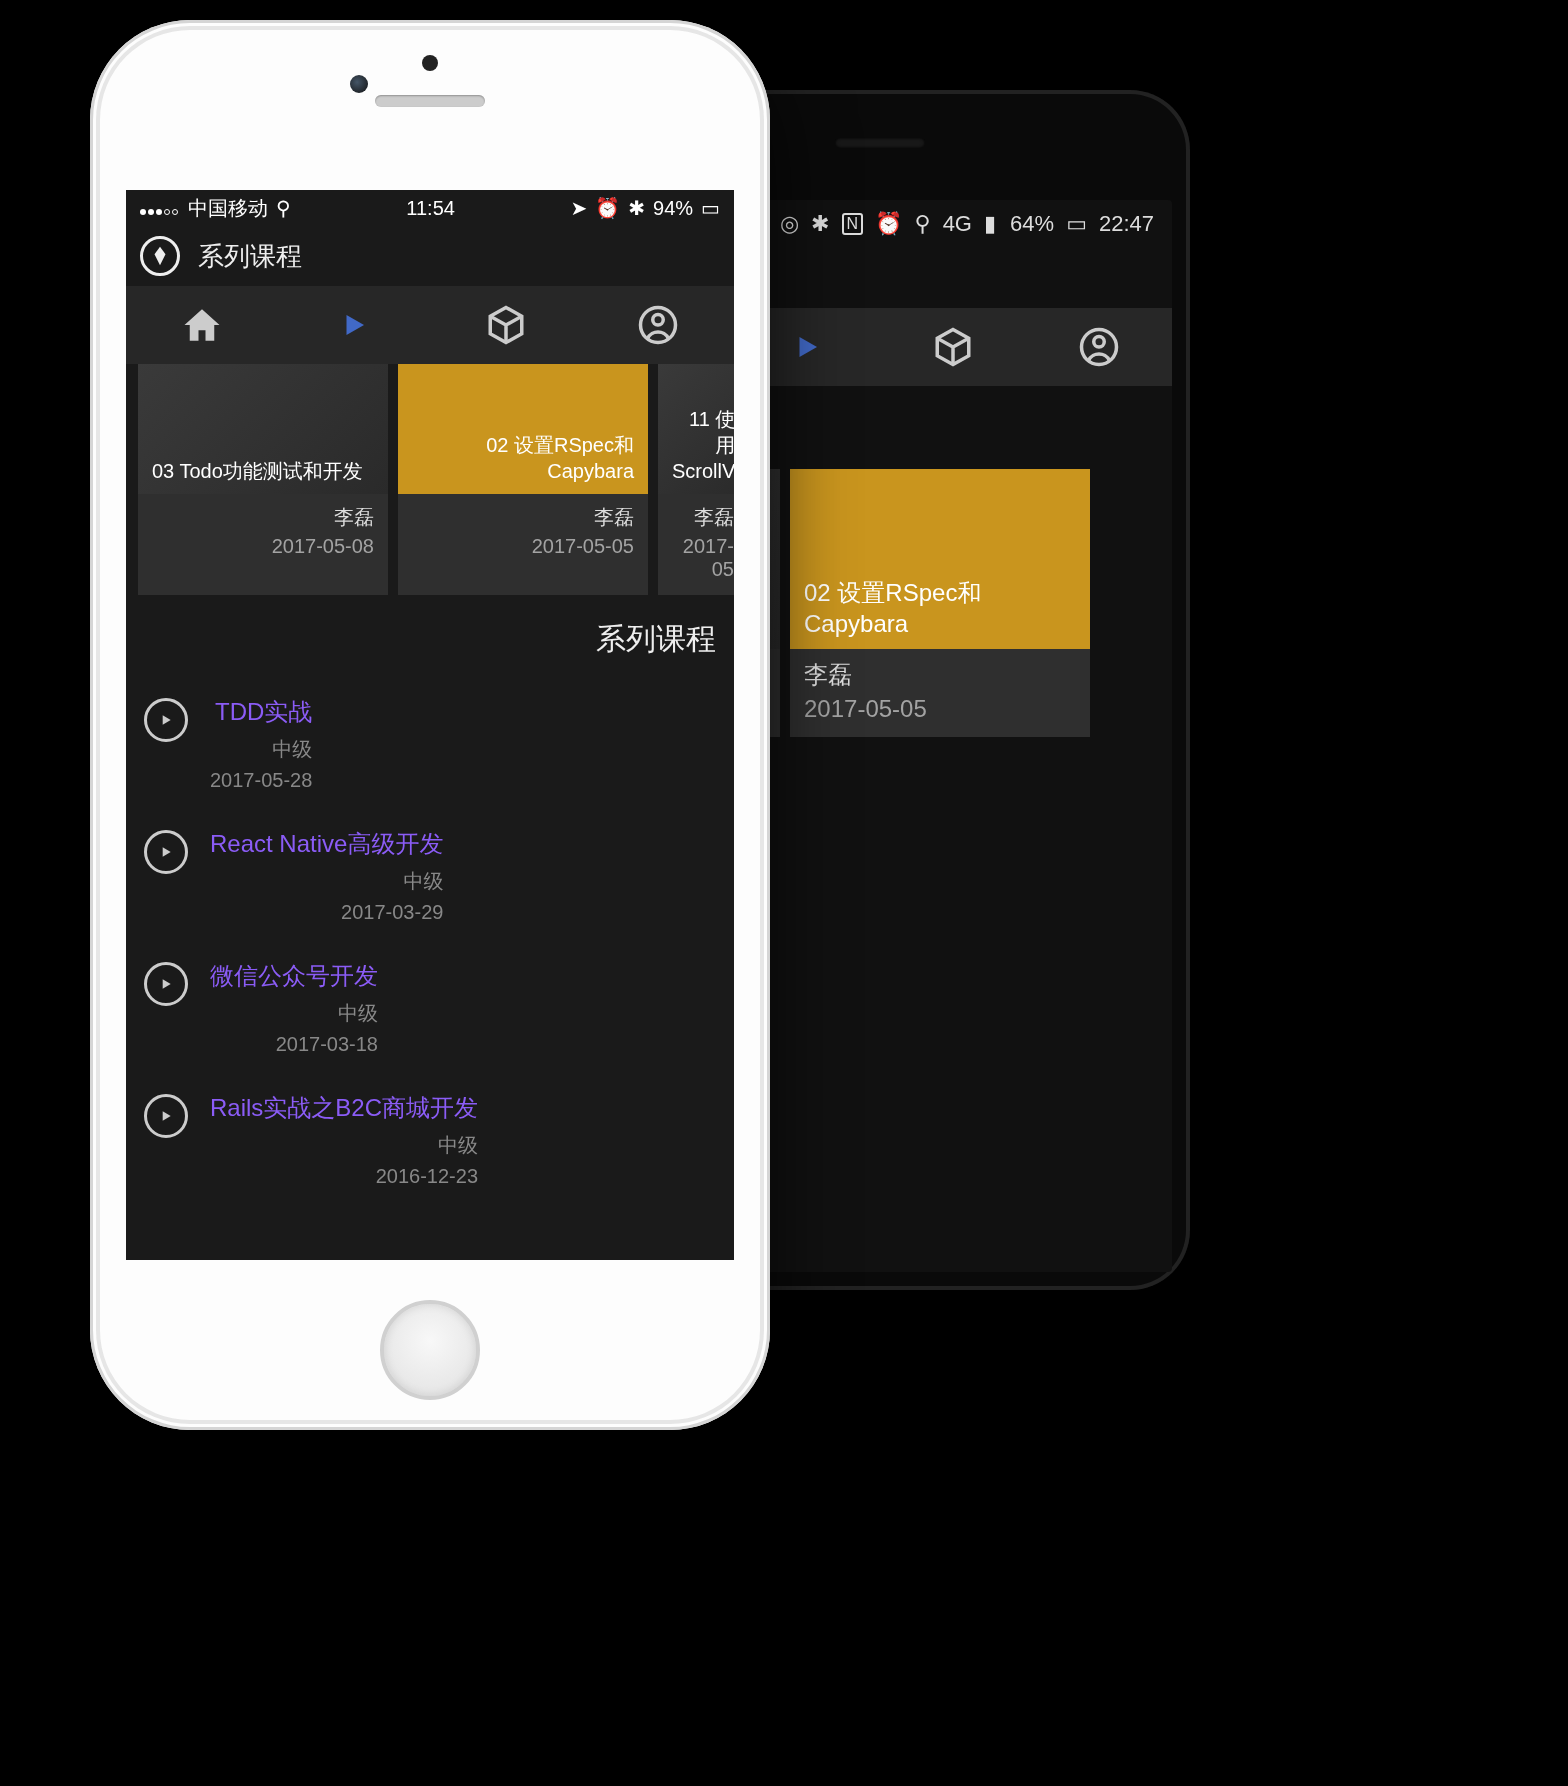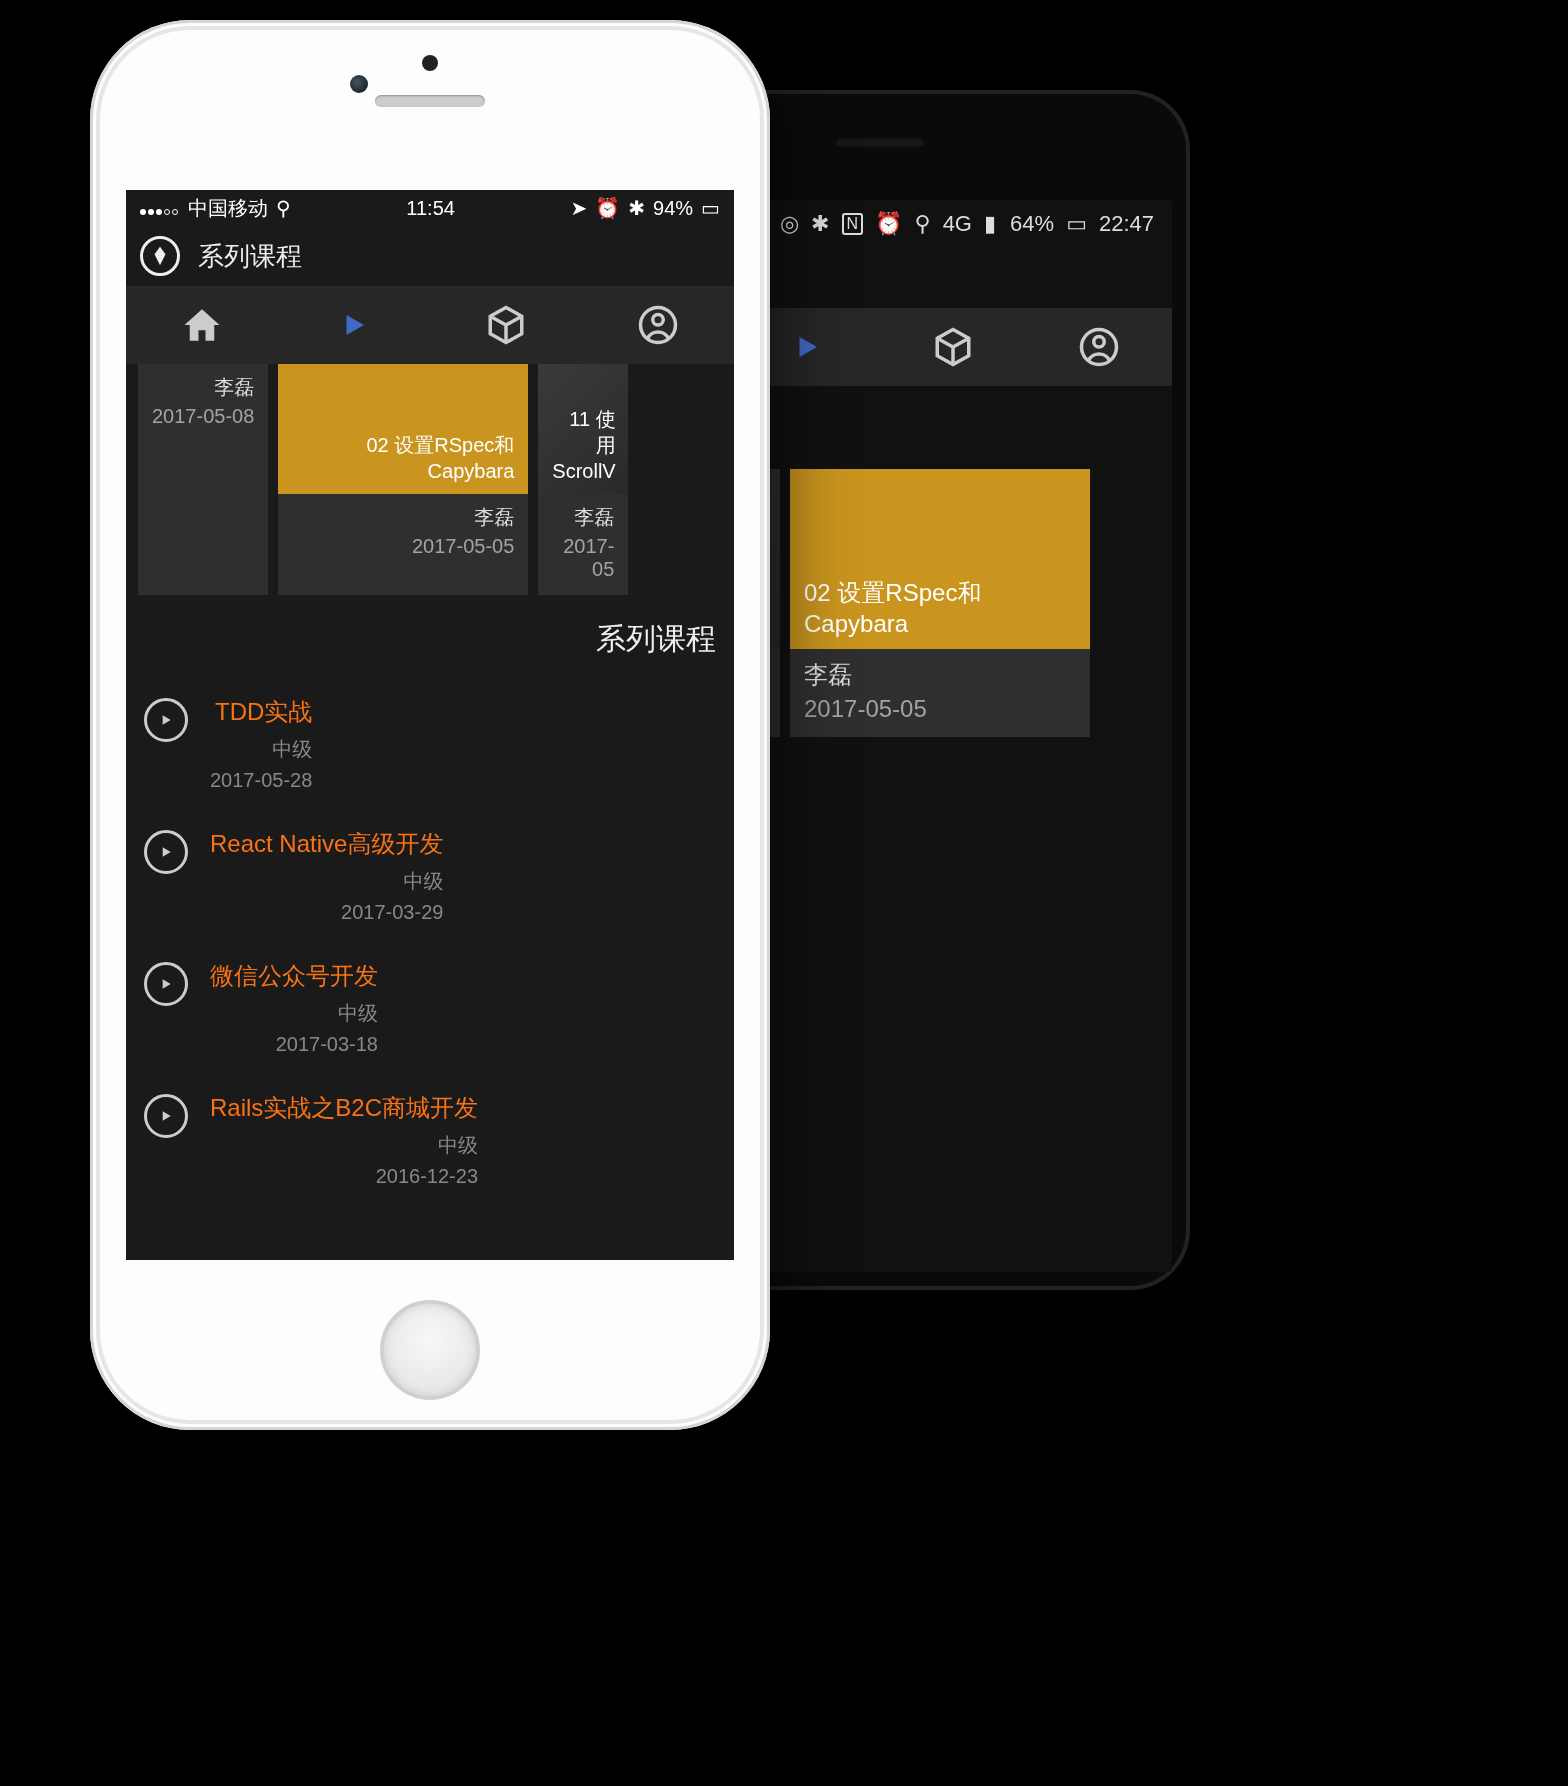--- a/index.html
+++ b/index.html
@@ -175,21 +175,21 @@
 .course {
   display: flex; gap: 22px; align-items: flex-start;
   padding: 18px 0;
 }
 .course .play {
   width: 44px; height: 44px; border: 3px solid #ccc; border-radius: 50%;
   display:flex; align-items:center; justify-content:center;
   flex-shrink: 0; margin-top: 2px;
 }
 .course .play svg { width: 16px; height: 16px; }
-.course .body .t { color:#f97316; font-size:24px; margin-bottom:8px; }
+.course .body .t { color:#8b5cf6; font-size:24px; margin-bottom:8px; }
 .course .body .lv { color:#888; font-size:20px; margin-bottom:6px; }
 .course .body .d { color:#888; font-size:20px; }
 
 .android .course .body .t { font-size: 26px; }
 .android .course .body .lv,
 .android .course .body .d { font-size: 22px; }
 
 .android .appbar2 {
   height: 60px; display:flex; align-items:center; padding:0 18px;
   color:#eee; font-size:28px;
@@ -338,20 +338,23 @@
               <circle cx="12" cy="12" r="10"></circle>
               <circle cx="12" cy="9" r="3"></circle>
               <path d="M6 20c1-3 4-4 6-4s5 1 6 4"></path>
             </svg>
           </div>
       </div>
 
 
       <div class="hrow">
         <div class="card">
+          <div class="thumb">
+            <span>03 Todo功能测试和开发</span>
+          </div>
           <div class="meta">
             <div>李磊</div>
             <div class="date">2017-05-08</div>
           </div>
         </div>
         <div class="card">
           <div class="thumb gold">
             <span style="white-space:pre-line;">02 设置RSpec和Capybara</span>
           </div>
           <div class="meta">

